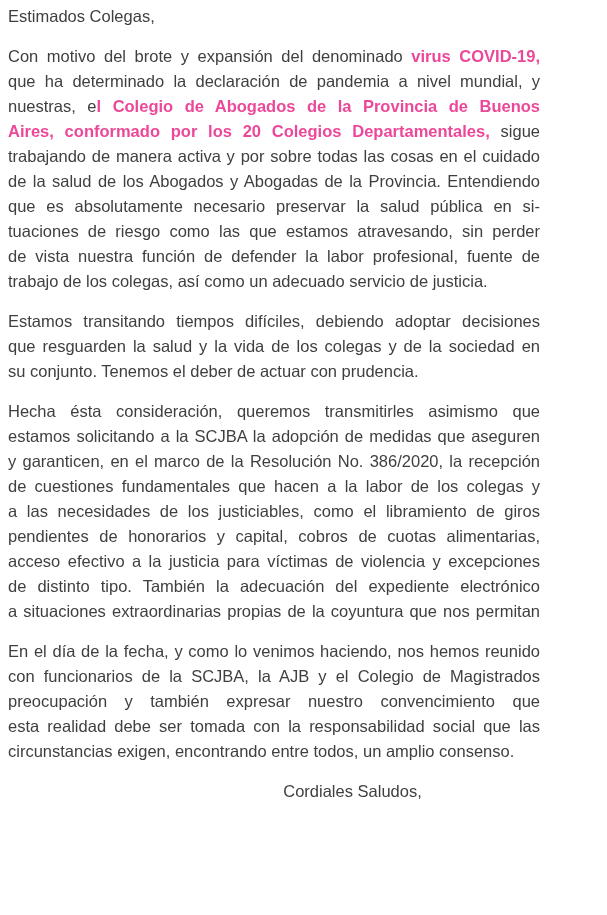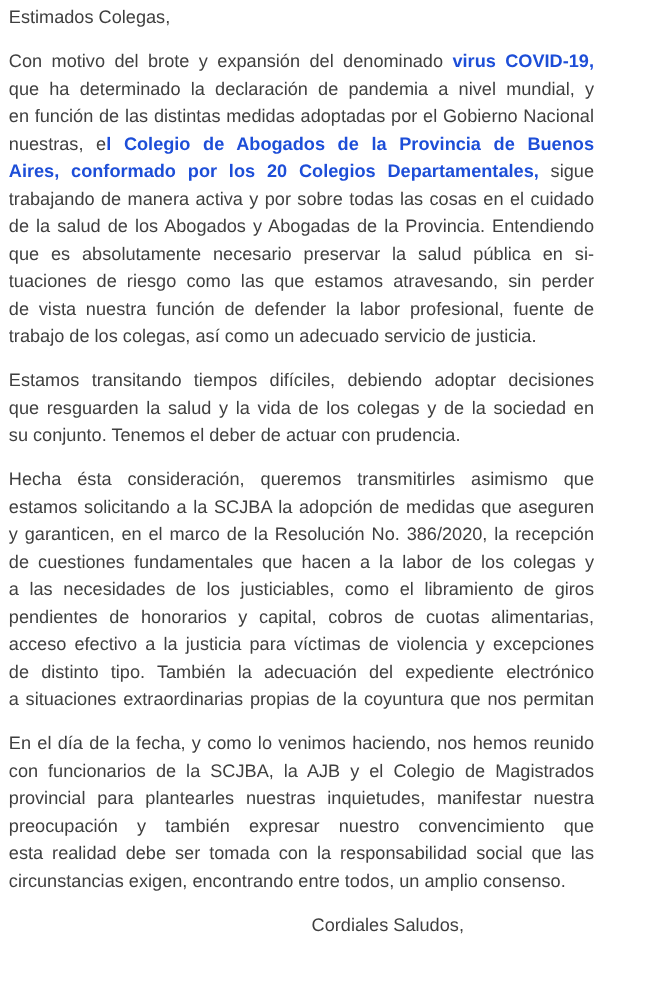--- a/index.html
+++ b/index.html
@@ -28,40 +28,39 @@
     text-align: justify;
     text-align-last: justify;
     text-justify: inter-word;
     min-height: 25px;
   }
   .line.last {
     text-align-last: left;
   }
   .seg.bold {
     font-weight: 700;
-    color: #1d4ed8;
+    color: #ec4899;
   }
   .closing {
     text-align: center;
     margin-left: 157px;
     margin-top: 0;
   }
 </style>
 </head>
 <body>
 
 <main class="page">
   <div>
       <div class="paragraph">
         <div class="line last"><span class="seg">Estimados Colegas,</span></div>
       </div>
       <div class="paragraph">
         <div class="line"><span class="seg">Con motivo del brote y expansión del denominado </span><span class="seg bold">virus COVID-19,</span></div>
         <div class="line"><span class="seg">que ha determinado la declaración de pandemia a nivel mundial, y</span></div>
-        <div class="line"><span class="seg">en función de las distintas medidas adoptadas por el Gobierno Nacional</span></div>
         <div class="line"><span class="seg">nuestras, e</span><span class="seg bold">l Colegio de Abogados de la Provincia de Buenos</span></div>
         <div class="line"><span class="seg bold">Aires, conformado por los 20 Colegios Departamentales,</span><span class="seg"> sigue</span></div>
         <div class="line"><span class="seg">trabajando de manera activa y por sobre todas las cosas en el cuidado</span></div>
         <div class="line"><span class="seg">de la salud de los Abogados y Abogadas de la Provincia. Entendiendo</span></div>
         <div class="line"><span class="seg">que es absolutamente necesario preservar la salud pública en si-</span></div>
         <div class="line"><span class="seg">tuaciones de riesgo como las que estamos atravesando, sin perder</span></div>
         <div class="line"><span class="seg">de vista nuestra función de defender la labor profesional, fuente de</span></div>
         <div class="line last"><span class="seg">trabajo de los colegas, así como un adecuado servicio de justicia.</span></div>
       </div>
       <div class="paragraph">
@@ -76,20 +75,19 @@
         <div class="line"><span class="seg">de cuestiones fundamentales que hacen a la labor de los colegas y</span></div>
         <div class="line"><span class="seg">a las necesidades de los justiciables, como el libramiento de giros</span></div>
         <div class="line"><span class="seg">pendientes de honorarios y capital, cobros de cuotas alimentarias,</span></div>
         <div class="line"><span class="seg">acceso efectivo a la justicia para víctimas de violencia y excepciones</span></div>
         <div class="line"><span class="seg">de distinto tipo. También la adecuación del expediente electrónico</span></div>
         <div class="line"><span class="seg">a situaciones extraordinarias propias de la coyuntura que nos permitan</span></div>
       </div>
       <div class="paragraph">
         <div class="line"><span class="seg">En el día de la fecha, y como lo venimos haciendo, nos hemos reunido</span></div>
         <div class="line"><span class="seg">con funcionarios de la SCJBA, la AJB y el Colegio de Magistrados</span></div>
-        <div class="line"><span class="seg">provincial para plantearles nuestras inquietudes, manifestar nuestra</span></div>
         <div class="line"><span class="seg">preocupación y también expresar nuestro convencimiento que</span></div>
         <div class="line"><span class="seg">esta realidad debe ser tomada con la responsabilidad social que las</span></div>
         <div class="line last"><span class="seg">circunstancias exigen, encontrando entre todos, un amplio consenso.</span></div>
       </div>
     </div>
   <div class="closing">Cordiales Saludos,</div>
 </main>
 
 </body></html>

